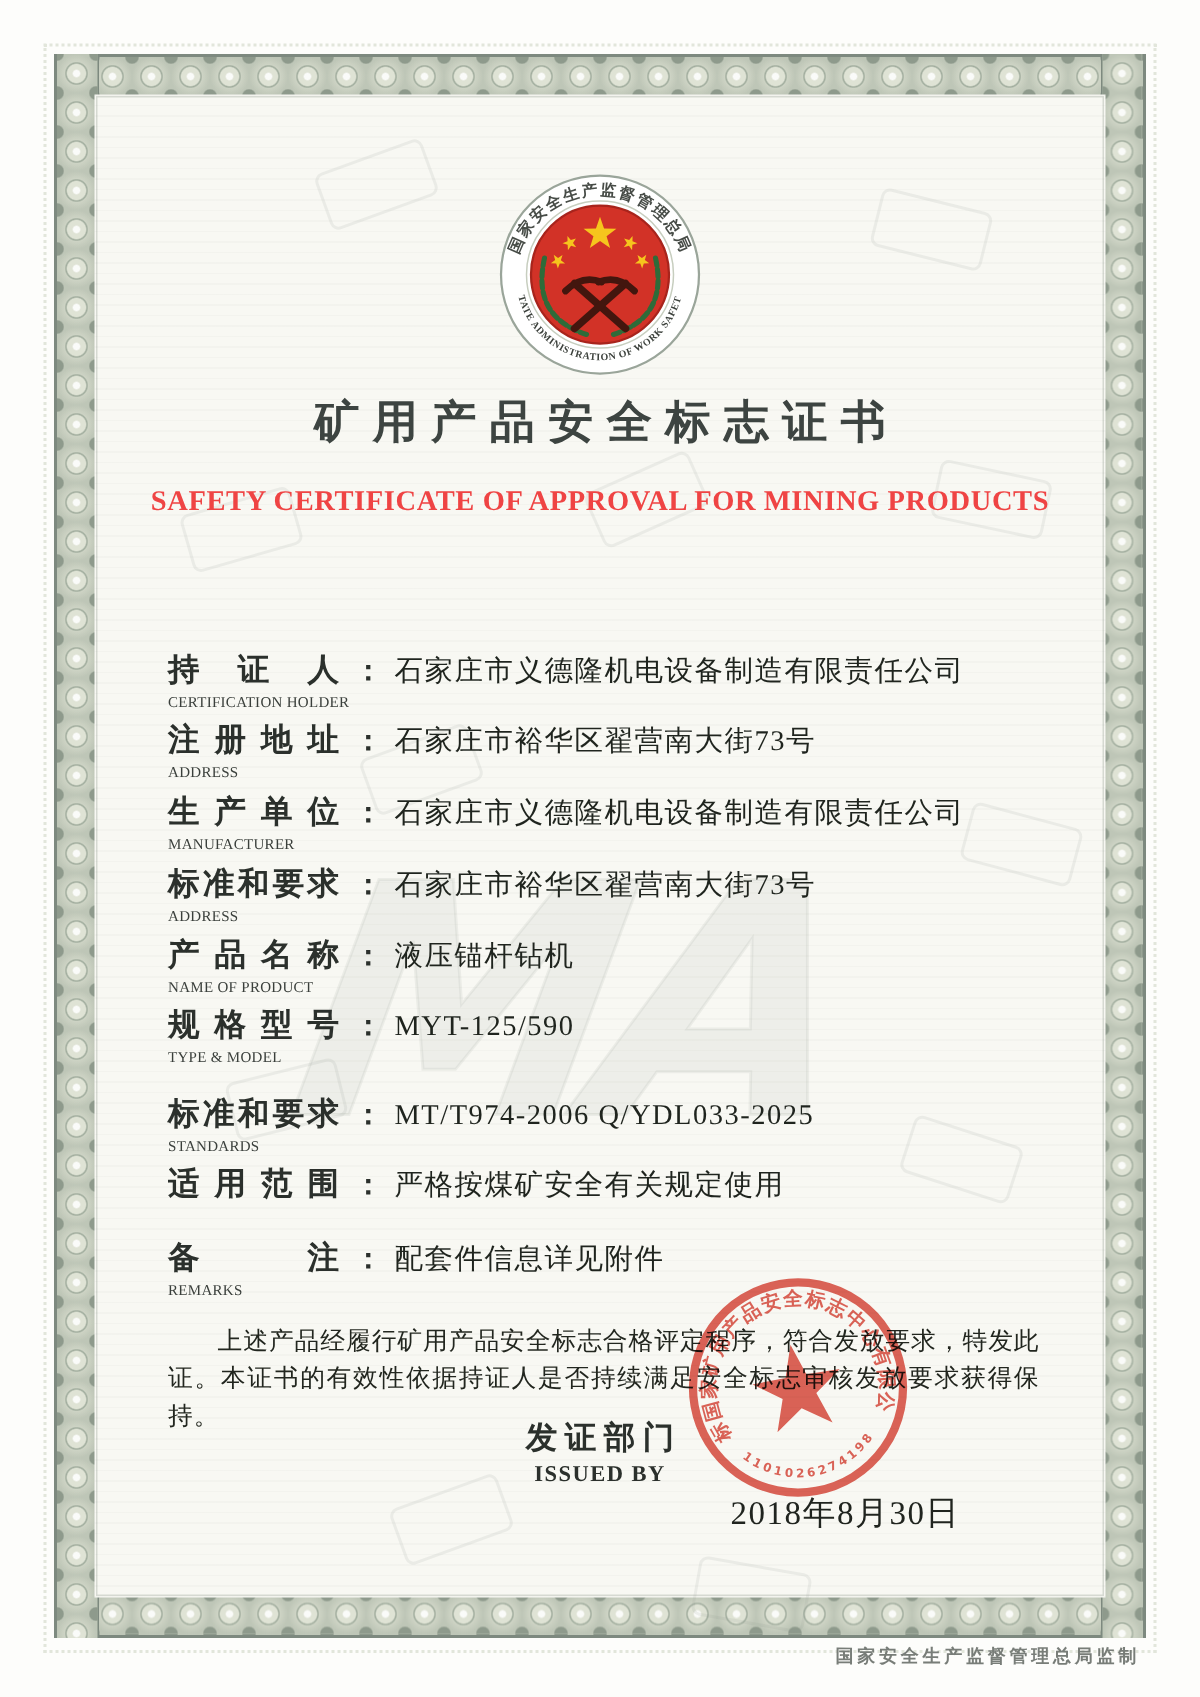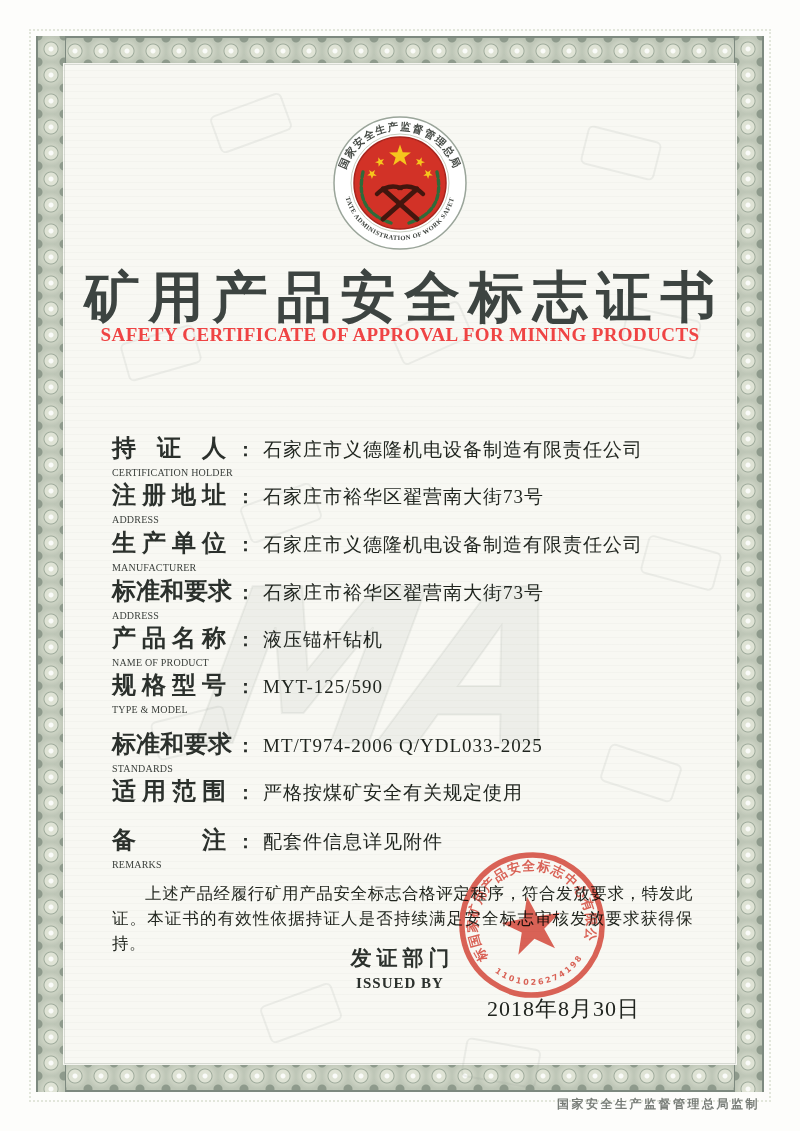--- a/index.html
+++ b/index.html
@@ -45,42 +45,42 @@
     color:rgba(132,134,126,.085); transform:skewX(-10deg);
     -webkit-text-stroke:2px rgba(132,134,126,.10);
   }
 
   .content { position:absolute; left:63px; top:63px; right:63px; bottom:66px; }
 
   
   .emblem { position:absolute; left:50%; top:52px; transform:translateX(-50%); }
   .title {
     position:absolute; top:198px; left:0; right:0; text-align:center;
-    font-size:55px; font-weight:bold; letter-spacing:9px; text-indent:9px;
+    font-size:30px; font-weight:bold; letter-spacing:9px; text-indent:9px;
     color:#3d4441;
   }
   .subtitle {
     position:absolute; top:261px; left:0; right:0; text-align:center;
     font-size:19px; font-weight:bold; letter-spacing:.4px; color:#ef4444;
   }
 
   
   .approval { position:absolute; top:308px; left:77px; right:20px; height:44px; }
   .approval .cell { position:absolute; top:0; }
   .a-cn { font-size:16px; font-weight:bold; color:#2b302c; }
   .a-cn.spread { display:inline-block; width:70px; text-align:justify; text-align-last:justify; }
   .a-en { font-size:10px; color:#3a3f3b; margin-top:4px; letter-spacing:.2px; }
   .a-val { font-size:16px; letter-spacing:1px; color:#20241f; padding-top:3px; }
   .a-val.dates { font-size:15.5px; letter-spacing:.5px; }
 
   
   .field { position:absolute; left:49px; right:20px; }
   .f-line1 { display:flex; align-items:baseline; }
   .f-label {
-    display:inline-block; width:114px; font-size:24px; font-weight:bold;
+    display:inline-block; width:114px; font-size:21px; font-weight:bold;
     text-align:justify; text-align-last:justify; color:#2b302c; white-space:nowrap;
   }
   .f-colon { font-size:19px; font-weight:bold; margin:0 8px 0 10px; color:#2b302c; }
   .f-value { font-size:19px; letter-spacing:1px; color:#1f241e; white-space:nowrap; }
   .f-en { font-size:10px; color:#3a3f3b; margin-top:3px; letter-spacing:.2px; }
 
   
   .statement {
     position:absolute; top:818px; left:49px; right:44px;
     font-size:16.5px; line-height:25px; letter-spacing:.6px;

